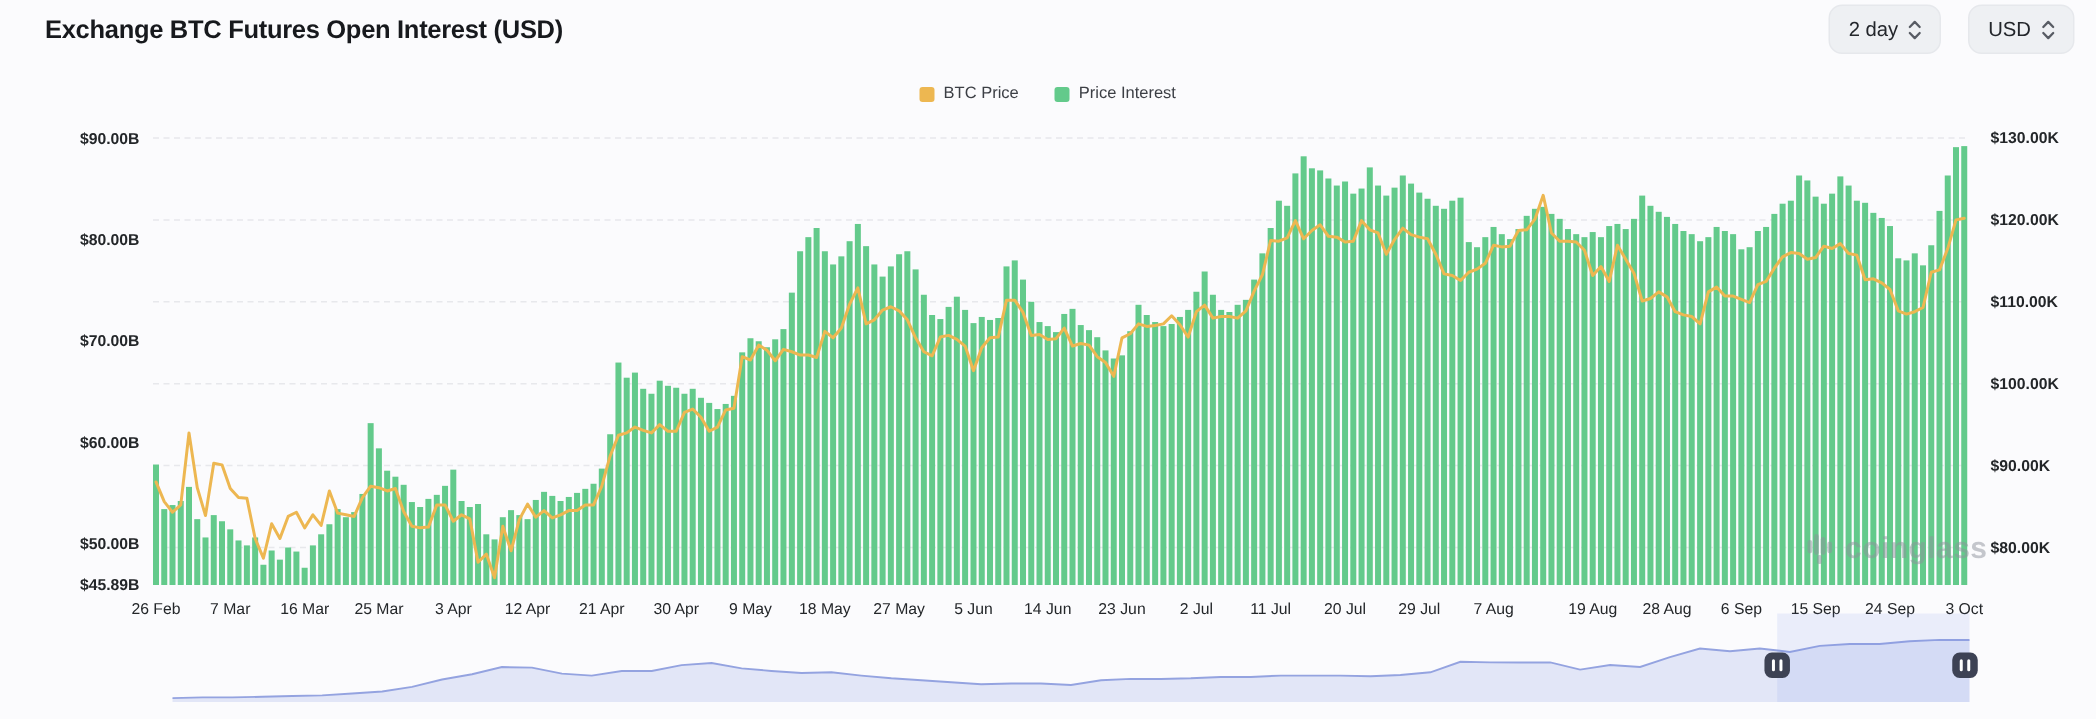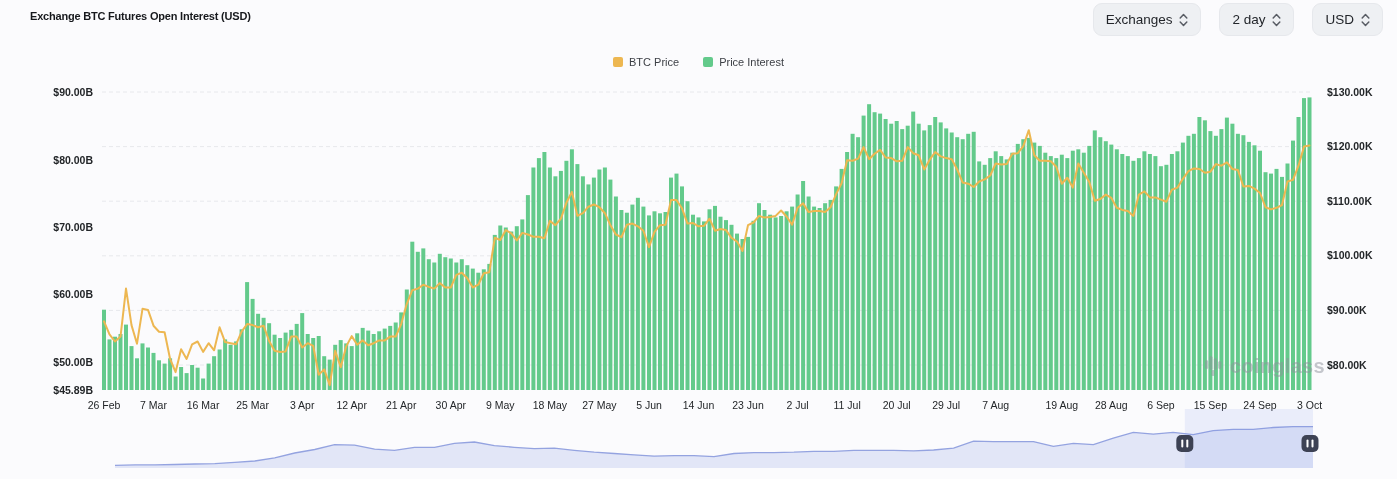--- a/index.html
+++ b/index.html
@@ -1,24 +1,24 @@
 <!DOCTYPE html>
 <html><head>
 <meta charset="utf-8">
 <style>
   html,body{margin:0;padding:0;background:#fbfbfd;font-family:"Liberation Sans",sans-serif;}
   .app{position:relative;width:1397px;height:479px;background:#fbfbfd;overflow:hidden;}
   #chart-svg{position:absolute;left:0;top:0;z-index:1;}
   .hdr{position:absolute;left:0;top:0;width:100%;z-index:3;display:flex;justify-content:space-between;align-items:flex-start;}
-  .title{margin:10px 0 0 30px;font-size:11px;font-weight:700;color:#17191d;letter-spacing:-0.2px;}
+  .title{margin:10px 0 0 30px;font-size:17px;font-weight:700;color:#17191d;letter-spacing:-0.2px;}
   .controls{display:flex;gap:18px;margin:3px 14px 0 0;}
   .select-btn{display:flex;align-items:center;gap:7px;height:33px;padding:0 12px;background:#eef0f3;border:1px solid #e6e8ec;border-radius:9px;font-family:"Liberation Sans",sans-serif;font-size:13.5px;color:#23262b;cursor:pointer;}
   .select-btn svg{display:block;}
   .legend{position:absolute;left:0;top:56px;width:100%;display:flex;justify-content:center;gap:24px;z-index:2;}
-  .legend-item{display:flex;align-items:center;gap:6px;cursor:pointer;}
+  .legend-item{display:flex;align-items:flex-end;gap:6px;cursor:pointer;}
   .legend-swatch{width:10px;height:10px;border-radius:2px;}
   .legend-label{font-size:11px;color:#3c3f45;}
   .watermark{position:absolute;left:1203px;top:354px;display:flex;align-items:center;gap:5px;z-index:2;opacity:0.5;}
   .watermark span{font-size:20px;font-weight:700;color:#8e939c;letter-spacing:0.3px;}
 </style>
 </head>
 <body>
 
 <div class="app">
 
@@ -301,27 +301,20 @@
         <rect x="1301.5" y="435" width="17" height="17" rx="5" fill="#3d4254"></rect>
         <rect x="1306.5" y="439.5" width="2" height="8" rx="1" fill="#ffffff"></rect>
         <rect x="1311.5" y="439.5" width="2" height="8" rx="1" fill="#ffffff"></rect>
       </g>
     </svg>
 
   <div class="hdr">
     <h1 class="title">Exchange BTC Futures Open Interest (USD)</h1>
     <div class="controls">
       <button class="select-btn">
-        <span>Exchanges</span>
-        <svg width="9" height="14" viewBox="0 0 9 14">
-            <path d="M1.2 5 4.5 1.6 7.8 5" fill="none" stroke="#585c64" stroke-width="1.5" stroke-linecap="round" stroke-linejoin="round"></path>
-            <path d="M1.2 9 4.5 12.4 7.8 9" fill="none" stroke="#585c64" stroke-width="1.5" stroke-linecap="round" stroke-linejoin="round"></path>
-          </svg>
-      </button>
-      <button class="select-btn">
         <span>2 day</span>
         <svg width="9" height="14" viewBox="0 0 9 14">
             <path d="M1.2 5 4.5 1.6 7.8 5" fill="none" stroke="#585c64" stroke-width="1.5" stroke-linecap="round" stroke-linejoin="round"></path>
             <path d="M1.2 9 4.5 12.4 7.8 9" fill="none" stroke="#585c64" stroke-width="1.5" stroke-linecap="round" stroke-linejoin="round"></path>
           </svg>
       </button>
       <button class="select-btn">
         <span>USD</span>
         <svg width="9" height="14" viewBox="0 0 9 14">
             <path d="M1.2 5 4.5 1.6 7.8 5" fill="none" stroke="#585c64" stroke-width="1.5" stroke-linecap="round" stroke-linejoin="round"></path>

